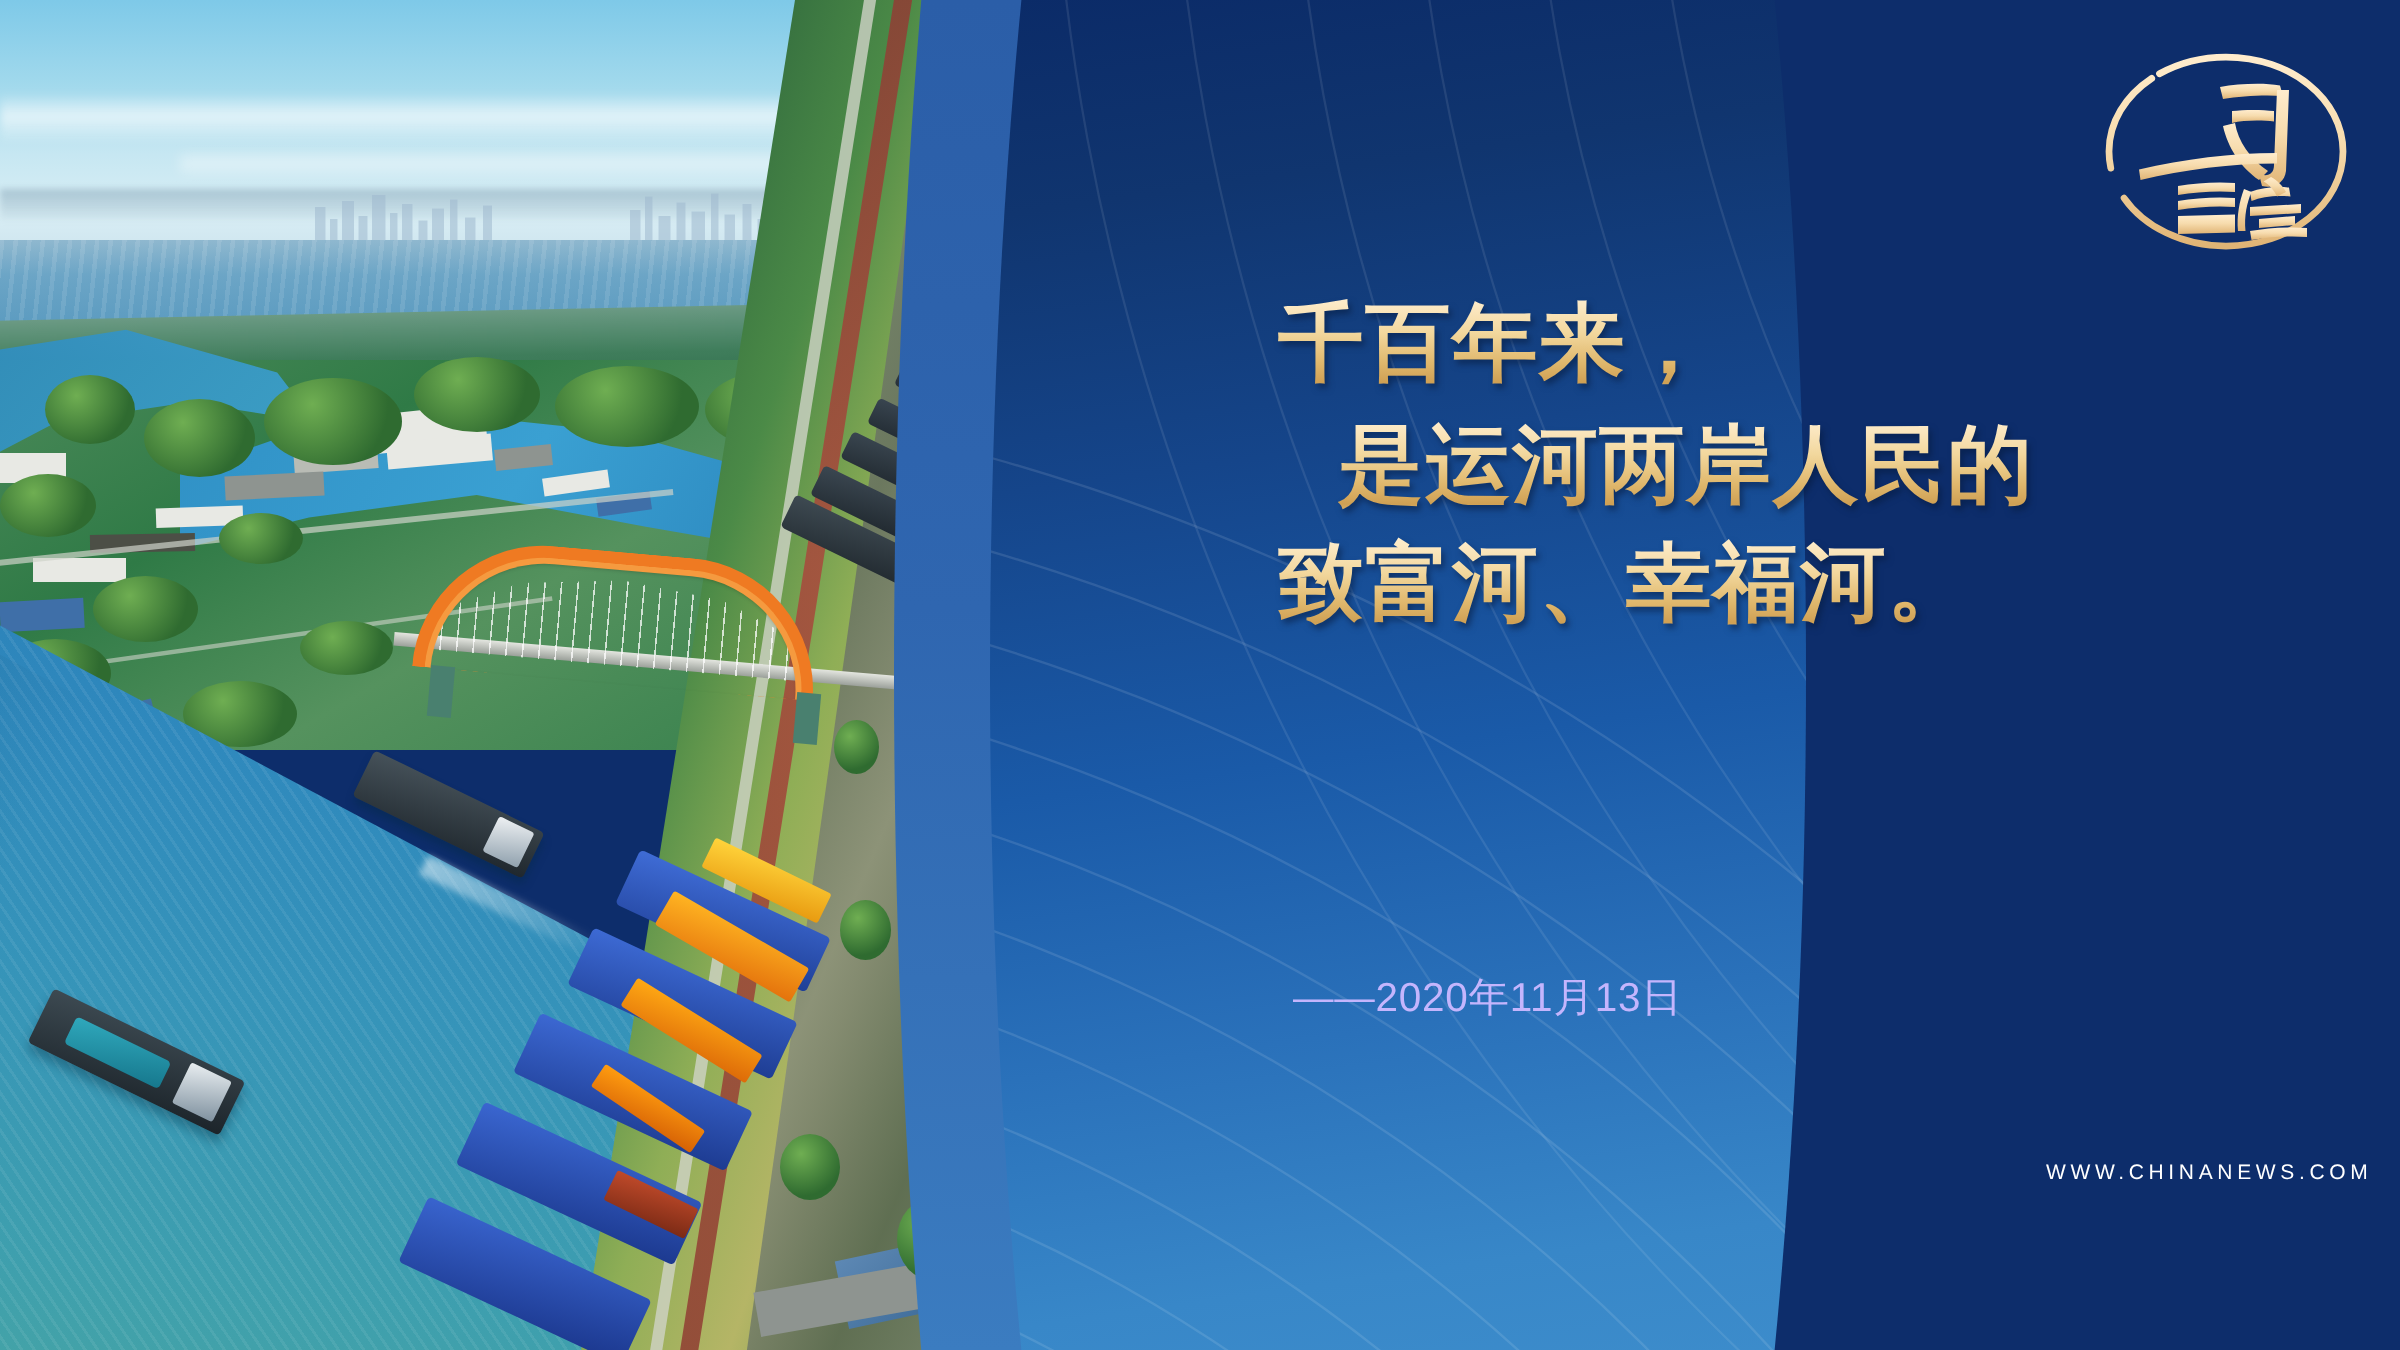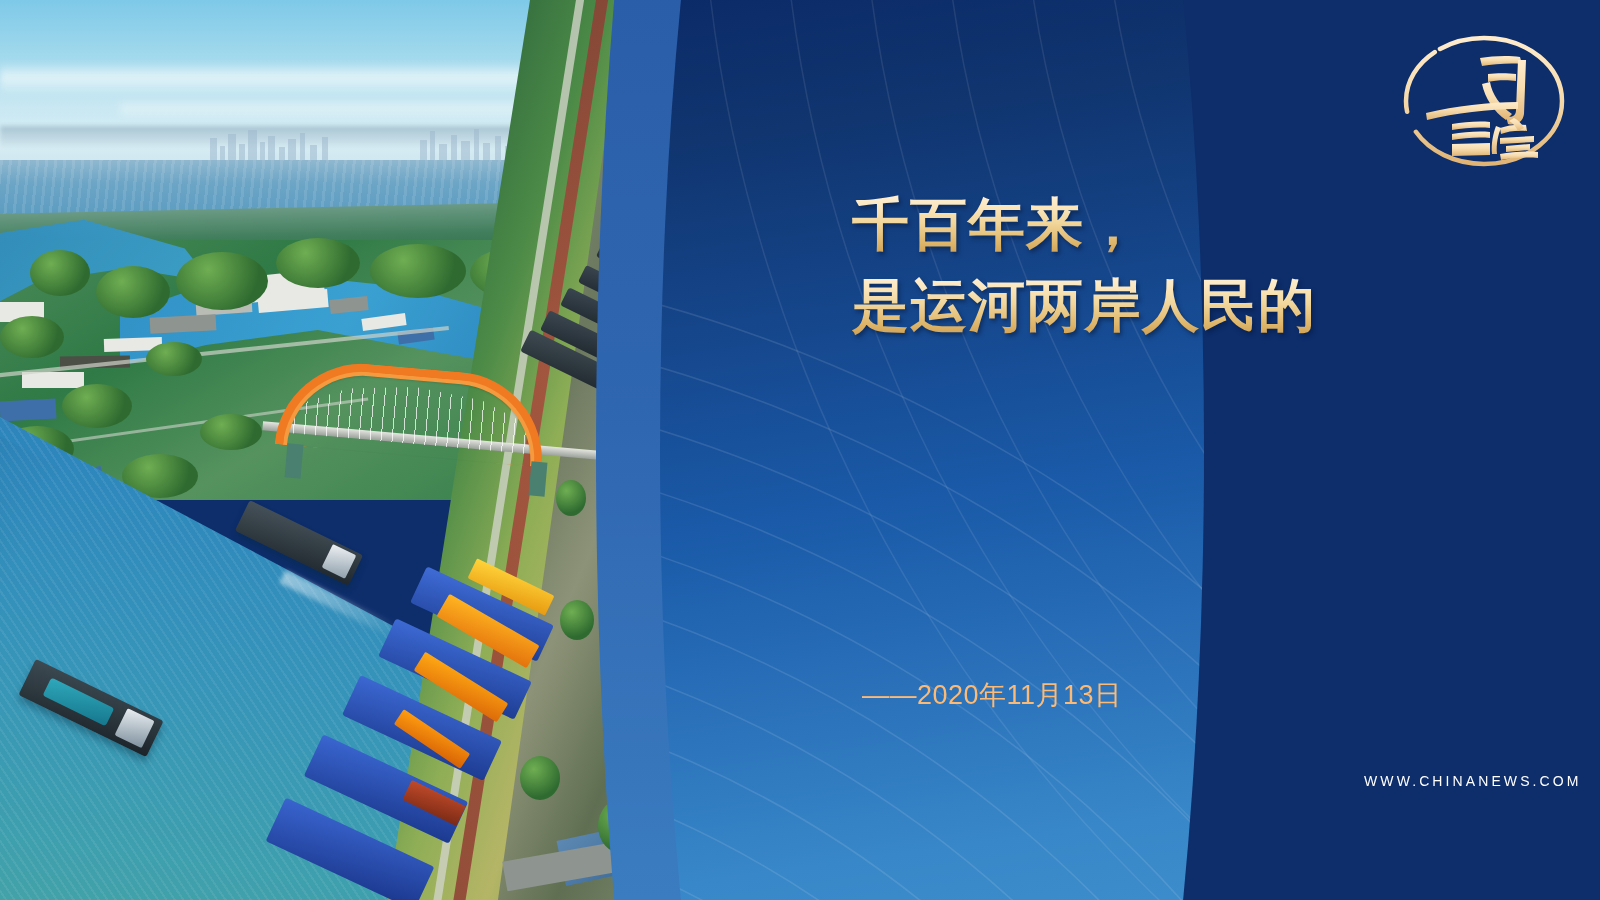--- a/index.html
+++ b/index.html
@@ -132,34 +132,34 @@
   
   .content { position:absolute; inset:0; z-index:6; }
 
   
   .seal { position:absolute; left:1396px; top:30px; width:176px; height:142px; }
   .seal svg { display:block; }
 
   
   .quote { position:absolute; left:852px; top:192px; width:720px; }
   .qline {
-    font-family:Liberation Mono, monospace;
+    font-family:Liberation Serif, serif;
     font-weight:700; font-size:57px; line-height:75px;
     letter-spacing:1px; white-space:nowrap;
     background:linear-gradient(180deg,#fff3dc 0%,#fbe7c0 18%,#f2d79d 40%,#e0b86d 66%,#cfa054 84%,#e8c98c 100%);
     -webkit-background-clip:text; background-clip:text;
     -webkit-text-fill-color:transparent; color:transparent;
     filter:drop-shadow(2px 3px 2px rgba(5,25,60,.55));
   }
   .qline.l1 { margin-bottom:6px; }
   .qline.l2 { margin-bottom:4px; }
-  .qline.l3 { margin-bottom:4px; }
-
-  
-  .attrib { position:absolute; left:862px; top:646px; color:#fdba74;margin-top:30px; }
+  .qline.l3 { margin-bottom:4px;margin-left:40px; }
+
+  
+  .attrib { position:absolute; left:862px; top:646px; color:#c4b5fd; }
   .attrib .a1 { font-size:27px; line-height:38px; letter-spacing:.5px; }
   .attrib .a2 { font-size:27px; line-height:38px; letter-spacing:.5px; padding-left:46px; }
 
   
   .brand { position:absolute; left:1364px; top:768px; width:214px; text-align:center; }
   .brand .bn {
     font-family:"Liberation Serif","DejaVu Serif",serif;
     font-weight:700; font-size:44px; color:#fff; letter-spacing:5px;
     line-height:48px; text-shadow:0 1px 2px rgba(0,30,70,.35);
   }
@@ -406,20 +406,21 @@
           <path d="M110 116 L134 114 L134 120 L110 122 Z"></path>
           <path d="M104 124 C116 122 130 121 142 122 L142 128 C130 127 116 128 105 130 Z"></path>
           <path d="M100 96 C97 104 95 114 96 124 L101 124 C100 114 102 105 105 98 Z"></path>
         </g>
       </svg>
     </div>
 
     <div class="quote">
       <div class="qline l1">千百年来，</div>
       <div class="qline l3">是运河两岸人民的</div>
+      <div class="qline l4">致富河、幸福河。</div>
     </div>
 
     <div class="attrib">
       <div class="a1">——2020年11月13日</div>
     </div>
 
     <div class="brand">
       <div class="bu">WWW.CHINANEWS.COM</div>
     </div>
 

